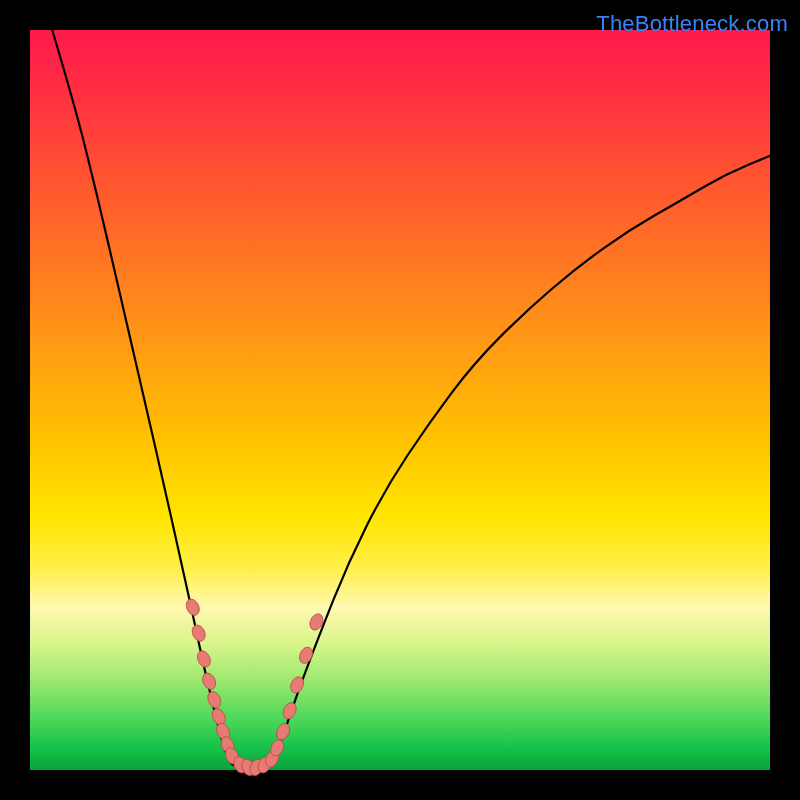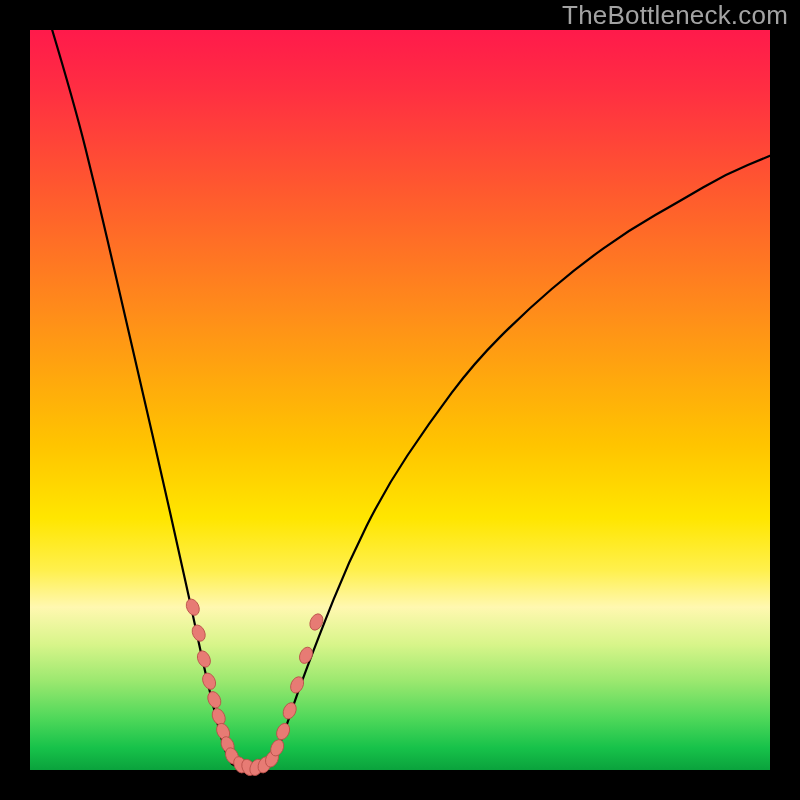--- a/index.html
+++ b/index.html
@@ -34,24 +34,24 @@
       #fff8b0 78%,
       #d8f58a 83%,
       #9be86f 88%,
       #4fd85a 93%,
       #17c24a 97%,
       #0aa23c 100%
     );
   }
   .watermark {
     position: absolute;
-    top: 0;
+    top: 11px;
     right: 12px;
-    color: #a3a3a3;
-    font-size: 26px;
+    color: #3b82f6;
+    font-size: 22px;
     font-weight: 400;
     letter-spacing: 0.2px;
     z-index: 10;
     user-select: none;
   }
   svg.curve {
     position: absolute;
     left: 0;
     top: 0;
     width: 740px;

